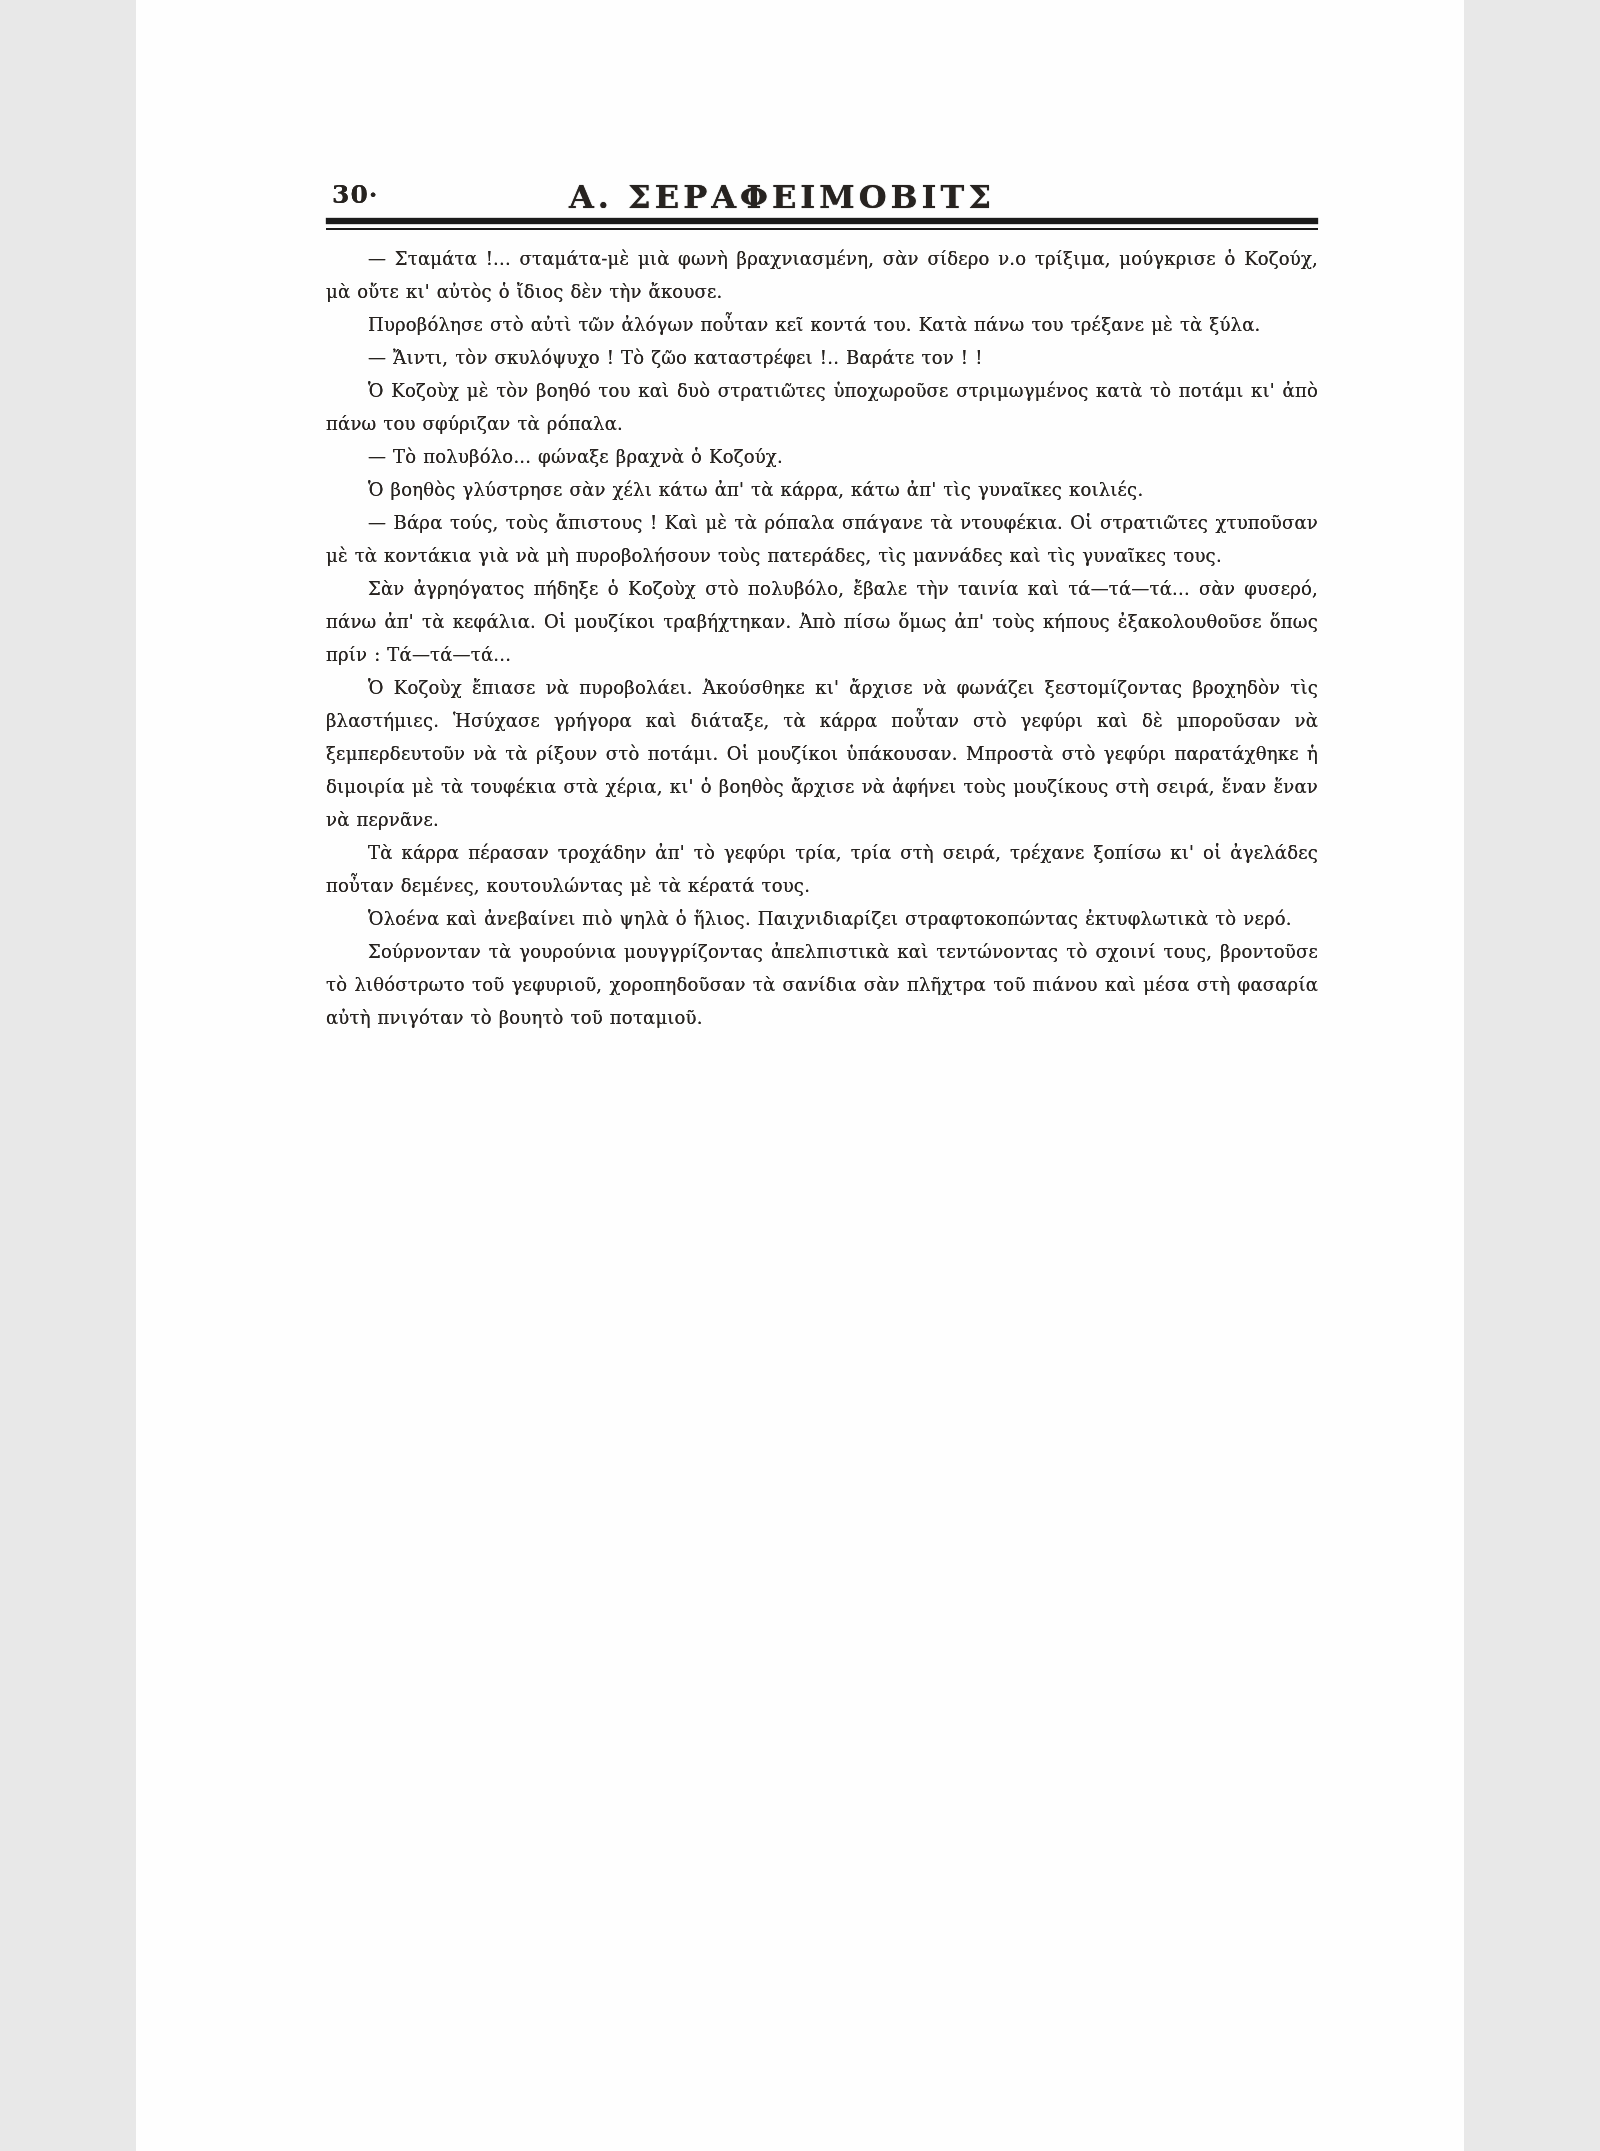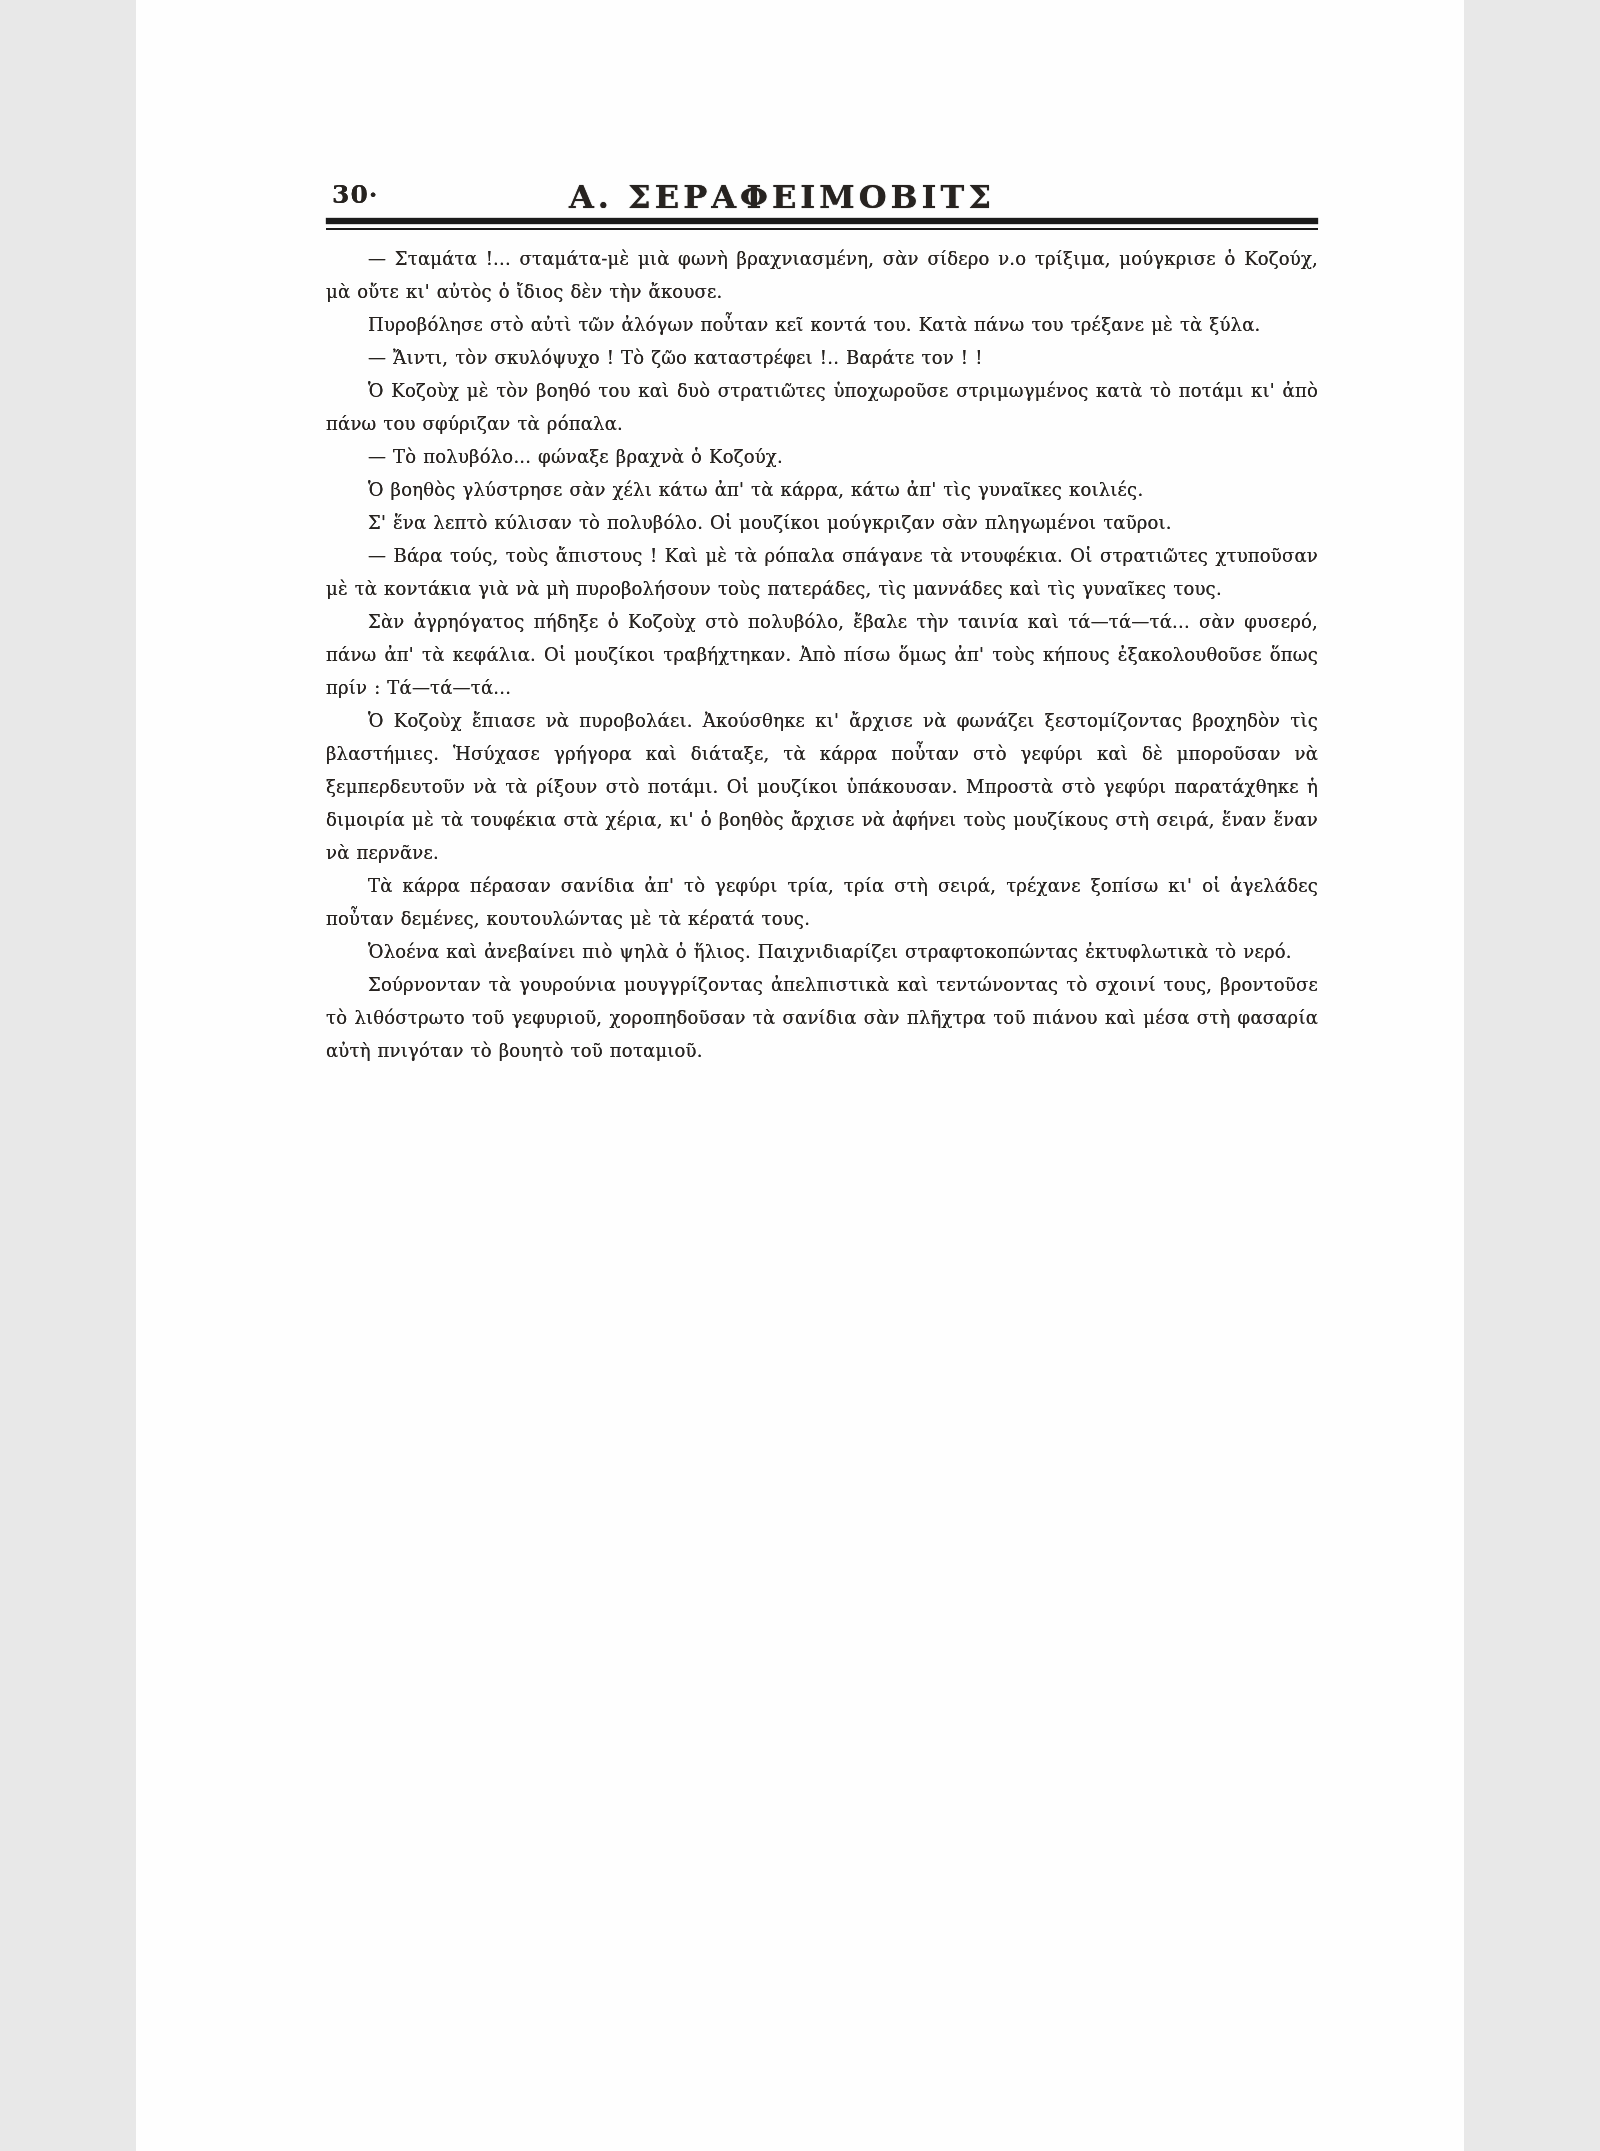--- a/index.html
+++ b/index.html
@@ -89,23 +89,22 @@
       <div class="rule-thin"></div>
     </div>
 
     <div class="body-text">
       <p>— Σταμάτα !... σταμάτα-μὲ μιὰ φωνὴ βραχνιασμένη, σὰν σίδερο ν.ο τρίξιμα, μούγκρισε ὁ Κοζούχ, μὰ οὔτε κι' αὐτὸς ὁ ἴδιος δὲν τὴν ἄκουσε.</p>
       <p>Πυροβόλησε στὸ αὐτὶ τῶν ἀλόγων ποὖταν κεῖ κοντά του. Κατὰ πάνω του τρέξανε μὲ τὰ ξύλα.</p>
       <p>— Ἄιντι, τὸν σκυλόψυχο ! Τὸ ζῶο καταστρέφει !.. Βαράτε τον ! !</p>
       <p>Ὁ Κοζοὺχ μὲ τὸν βοηθό του καὶ δυὸ στρατιῶτες ὑποχωροῦσε στριμωγμένος κατὰ τὸ ποτάμι κι' ἀπὸ πάνω του σφύριζαν τὰ ρόπαλα.</p>
       <p>— Τὸ πολυβόλο... φώναξε βραχνὰ ὁ Κοζούχ.</p>
       <p>Ὁ βοηθὸς γλύστρησε σὰν χέλι κάτω ἀπ' τὰ κάρρα, κάτω ἀπ' τὶς γυναῖκες κοιλιές.</p>
-      <p>Σ' ἕνα λεπτὸ κύλισαν τὸ πολυβόλο. Οἱ μουζίκοι μούγκριζαν σὰν πληγωμένοι ταῦροι.</p>
       <p>— Βάρα τούς, τοὺς ἄπιστους ! Καὶ μὲ τὰ ρόπαλα σπάγανε τὰ ντουφέκια. Οἱ στρατιῶτες χτυποῦσαν μὲ τὰ κοντάκια γιὰ νὰ μὴ πυροβολήσουν τοὺς πατεράδες, τὶς μαννάδες καὶ τὶς γυναῖκες τους.</p>
       <p>Σὰν ἀγρηόγατος πήδηξε ὁ Κοζοὺχ στὸ πολυβόλο, ἔβαλε τὴν ταινία καὶ τά—τά—τά... σὰν φυσερό, πάνω ἀπ' τὰ κεφάλια. Οἱ μουζίκοι τραβήχτηκαν. Ἀπὸ πίσω ὅμως ἀπ' τοὺς κήπους ἐξακολουθοῦσε ὅπως πρίν : Τά—τά—τά...</p>
       <p>Ὁ Κοζοὺχ ἔπιασε νὰ πυροβολάει. Ἀκούσθηκε κι' ἄρχισε νὰ φωνάζει ξεστομίζοντας βροχηδὸν τὶς βλαστήμιες. Ἡσύχασε γρήγορα καὶ διάταξε, τὰ κάρρα ποὖταν στὸ γεφύρι καὶ δὲ μποροῦσαν νὰ ξεμπερδευτοῦν νὰ τὰ ρίξουν στὸ ποτάμι. Οἱ μουζίκοι ὑπάκουσαν. Μπροστὰ στὸ γεφύρι παρατάχθηκε ἡ διμοιρία μὲ τὰ τουφέκια στὰ χέρια, κι' ὁ βοηθὸς ἄρχισε νὰ ἀφήνει τοὺς μουζίκους στὴ σειρά, ἕναν ἕναν νὰ περνᾶνε.</p>
-      <p>Τὰ κάρρα πέρασαν σανίδια ἀπ' τὸ γεφύρι τρία, τρία στὴ σειρά, τρέχανε ξοπίσω κι' οἱ ἀγελάδες ποὖταν δεμένες, κουτουλώντας μὲ τὰ κέρατά τους.</p>
+      <p>Τὰ κάρρα πέρασαν τροχάδην ἀπ' τὸ γεφύρι τρία, τρία στὴ σειρά, τρέχανε ξοπίσω κι' οἱ ἀγελάδες ποὖταν δεμένες, κουτουλώντας μὲ τὰ κέρατά τους.</p>
       <p>Ὁλοένα καὶ ἀνεβαίνει πιὸ ψηλὰ ὁ ἥλιος. Παιχνιδιαρίζει στραφτοκοπώντας ἐκτυφλωτικὰ τὸ νερό.</p>
       <p>Σούρνονταν τὰ γουρούνια μουγγρίζοντας ἀπελπιστικὰ καὶ τεντώνοντας τὸ σχοινί τους, βροντοῦσε τὸ λιθόστρωτο τοῦ γεφυριοῦ, χοροπηδοῦσαν τὰ σανίδια σὰν πλῆχτρα τοῦ πιάνου καὶ μέσα στὴ φασαρία αὐτὴ πνιγόταν τὸ βουητὸ τοῦ ποταμιοῦ.</p>
     </div>
 
   </div>
 </div>
 
 </body></html>

